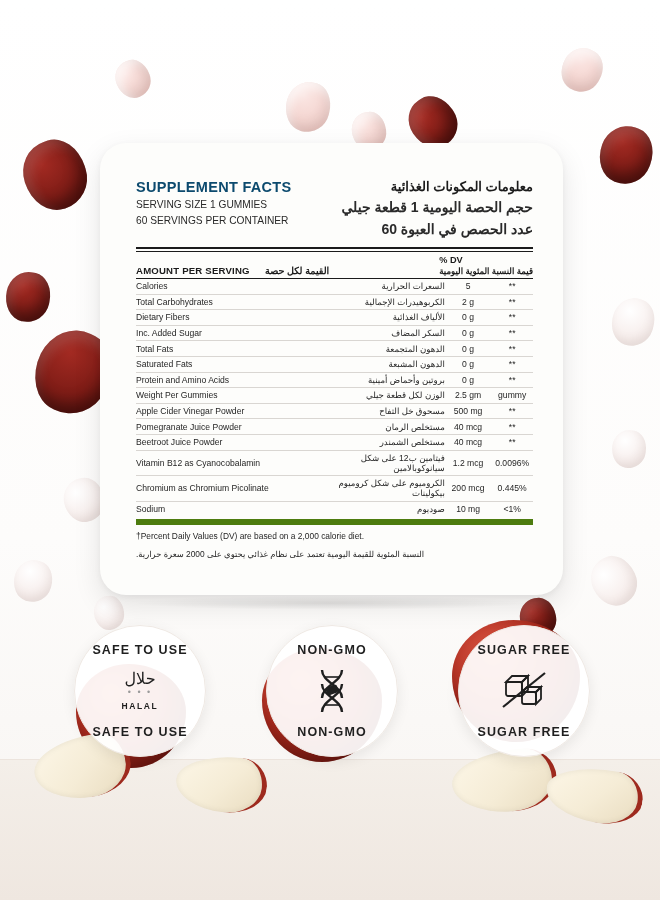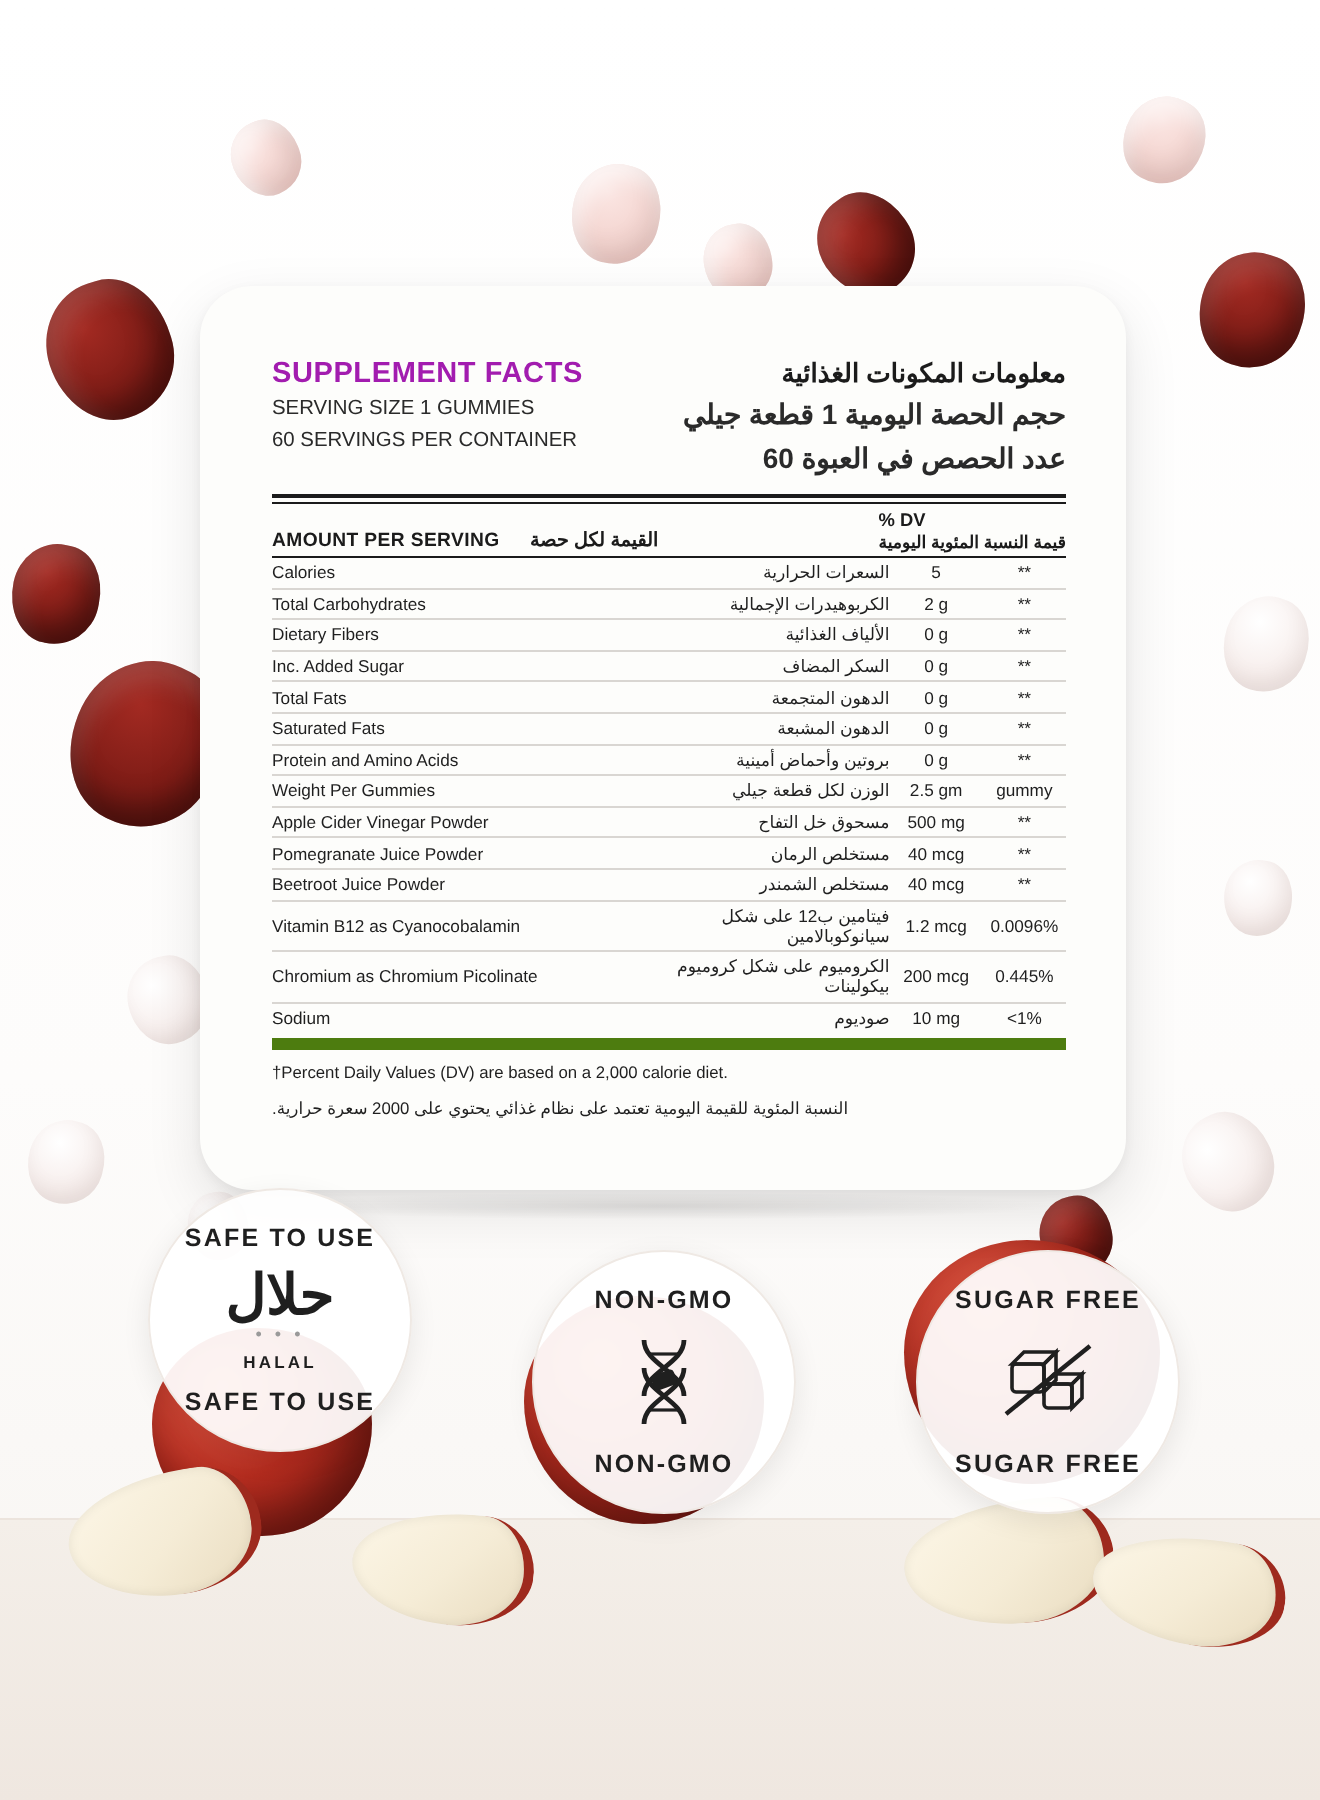--- a/index.html
+++ b/index.html
@@ -92,21 +92,21 @@
   }
 
   .hdr-row {
     display: flex;
     justify-content: space-between;
     align-items: flex-start;
   }
   .hdr-left-title {
     font-size: 14.5px;
     font-weight: bold;
-    color: #a21caf;
+    color: #0c4a6e;
     letter-spacing: 0.3px;
   }
   .hdr-left-sub {
     font-size: 10.2px;
     color: #2a2a2a;
     margin-top: 3px;
     line-height: 1.45;
   }
   .hdr-right {
     text-align: right;
@@ -224,22 +224,22 @@
     position: absolute;
     left: 0; right: 0;
     font-size: 12.5px;
     font-weight: bold;
     letter-spacing: 1.1px;
     color: #1f1f1f;
   }
   .badge-arc-top { top: 17px; }
   .badge-arc-bot { bottom: 17px; }
   .badge-center-ar {
-    font-size: 28px;
-    font-weight: bold;
+    font-size: 16px;
+    font-weight: normal;
     color: #1f1f1f;
     line-height: 1;
   }
   .badge-center-sub {
     font-size: 8.5px;
     font-weight: bold;
     letter-spacing: 1.6px;
     color: #1f1f1f;
     margin-top: 4px;
   }
@@ -414,21 +414,21 @@
           <td class="c-dv">&lt;1%</td>
         </tr>
       </tbody>
     </table>
 
     <div class="foot-en">†Percent Daily Values (DV) are based on a 2,000 calorie diet.</div>
     <div class="foot-ar">النسبة المئوية للقيمة اليومية تعتمد على نظام غذائي يحتوي على 2000 سعرة حرارية.</div>
   </div>
 </div>
 
-<div class="badge" style="left:74px; top:594px;">
+<div class="badge" style="left:74px; top:625px;">
   <div class="badge-arc-top">SAFE TO USE</div>
   <div class="badge-center-ar">حلال</div>
   <div class="dotsep">• • •</div>
   <div class="badge-center-sub">HALAL</div>
   <div class="badge-arc-bot">SAFE TO USE</div>
 </div>
 
 <div class="badge" style="left:266px; top:625px;">
   <div class="badge-arc-top">NON-GMO</div>
   <svg class="badge-icon" width="46" height="50" viewBox="0 0 46 50">

